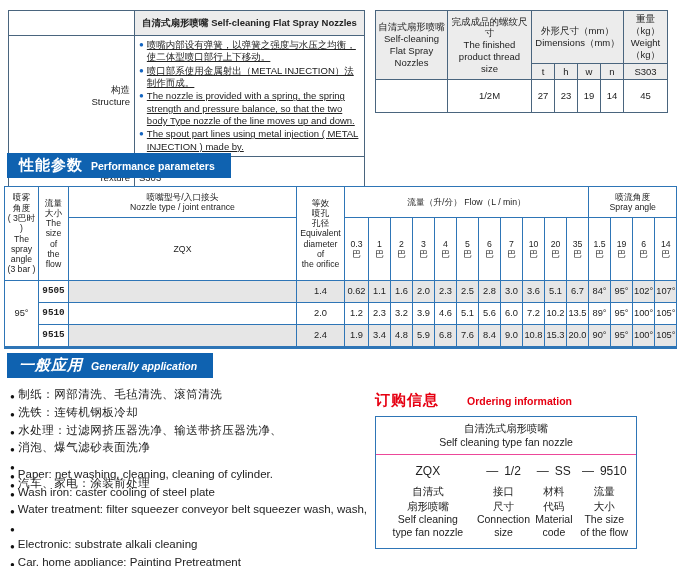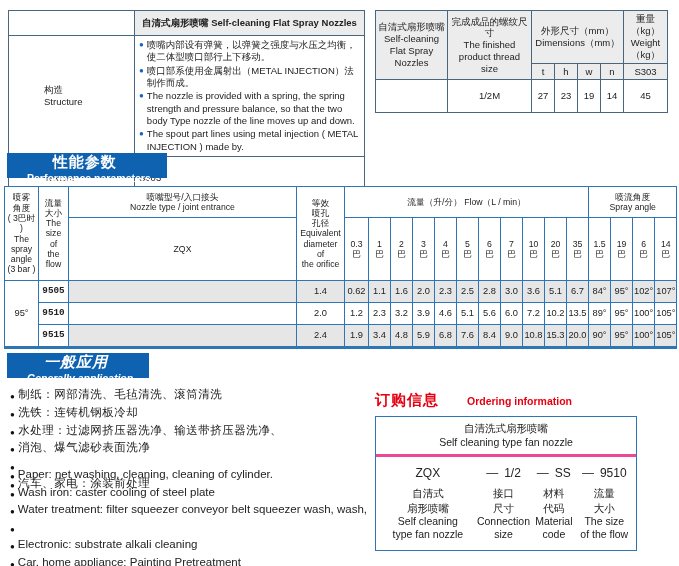--- a/index.html
+++ b/index.html
@@ -2,35 +2,35 @@
 <html><head>
 <meta charset="utf-8">
 <style>
   html,body{margin:0;padding:0;background:#fff;}
   body{font-family:"Liberation Sans","DejaVu Sans",sans-serif;color:#222;}
   #page{position:relative;width:679px;height:566px;background:#fff;overflow:hidden;}
 
   
   .intro-table{position:absolute;left:8px;top:10px;width:357px;border-collapse:collapse;table-layout:fixed;}
   .intro-table td{border:1px solid #4a657e;font-size:9.5px;line-height:1.3;vertical-align:middle;padding:2px 4px;}
-  .intro-table .lbl{width:86px;text-align:left;white-space:pre-line;background:#fff;padding-left:35px;}
+  .intro-table .lbl{width:86px;text-align:right;white-space:pre-line;background:#fff;padding-left:35px;}
   .intro-table .hdr{background:#ececec;text-align:center;font-weight:bold;height:20px;}
   .intro-table .empty-cell{background:#fff;}
   .bullet-line{display:flex;align-items:flex-start;margin:1px 0;}
   .bullet-line .dot{color:#1565c0;font-size:8px;margin:1px 3px 0 0;flex:0 0 auto;}
-  .bullet-line .txt{flex:1;}
+  .bullet-line .txt{flex:1;text-decoration:underline;}
 
   
   .spec-table{position:absolute;left:375px;top:10px;width:292px;border-collapse:collapse;table-layout:fixed;}
   .spec-table td{border:1px solid #4a657e;font-size:9.5px;line-height:1.25;text-align:center;vertical-align:middle;padding:2px 2px;white-space:pre-line;}
   .spec-table .h{background:#ececec;}
   .spec-table .d{background:#fff;height:28px;}
 
   
-  .band{position:absolute;left:7px;height:25px;background:#0f62b0;color:#fff;display:flex;align-items:center;padding:0 16px 0 12px;flex-direction:column;}
+  .band{position:absolute;left:7px;height:25px;background:#0f62b0;color:#fff;display:flex;align-items:center;padding:0 16px 0 12px;}
   .band .zh{font-size:15px;font-weight:bold;letter-spacing:1px;}
   .band .en{font-size:10.5px;font-weight:bold;margin-left:8px;}
   #perf-band{top:153px;}
   #app-band{top:353px;font-style:italic;}
 
   
   .perf-table{position:absolute;left:4px;top:186px;border-collapse:collapse;table-layout:fixed;}
   .perf-table th,.perf-table td{border:1px solid #2e75b6;font-weight:normal;font-size:8.7px;line-height:1.18;text-align:center;vertical-align:middle;padding:1px;white-space:pre-line;background:#fff;}
   .perf-table{border-bottom:3px solid #2e75b6;}
   .perf-table .model{font-weight:bold;font-family:Liberation Mono, monospace;}
@@ -46,21 +46,21 @@
   .app-list li{display:flex;align-items:flex-start;}
   #app-zh li{font-size:11.5px;line-height:14.8px;letter-spacing:.5px;}
   #app-en li{font-size:11.5px;line-height:14.6px;}
   .app-list .dot{font-size:8px;margin:3px 3px 0 0;flex:0 0 auto;color:#111;}
 
   
   .order-title{position:absolute;left:375px;top:391px;display:flex;align-items:baseline;gap:20px;}
   .order-title .zh{color:#e60012;font-size:15px;font-weight:bold;letter-spacing:1px;}
   .order-title .en{color:#e60012;font-size:10.5px;font-weight:bold;margin-left:8px;}
   .order-box{position:absolute;left:375px;top:416px;width:260px;border:1px solid #2e75b6;background:#fff;}
-  .order-box-header{border-bottom:3px solid #ec4899;text-align:center;padding:4px 0 5px 0;font-size:10.5px;line-height:1.35;white-space:pre-line;}
+  .order-box-header{border-bottom:1px solid #ec4899;text-align:center;padding:4px 0 5px 0;font-size:10.5px;line-height:1.35;white-space:pre-line;}
   .order-cols{display:flex;padding:9px 4px 8px 4px;}
   .order-col{text-align:center;}
   .order-col .code-line{font-size:12px;margin-bottom:6px;display:flex;align-items:center;justify-content:center;}
   .order-col .dash{margin-right:6px;color:#333;}
   .order-col .zh{font-size:10.5px;line-height:1.35;white-space:pre-line;}
   .order-col .en{font-size:10.5px;line-height:1.3;white-space:pre-line;}
   .oc1{width:38%;} .oc2{width:22%;} .oc3{width:18%;} .oc4{width:22%;}
 </style>
 </head>
 <body>

